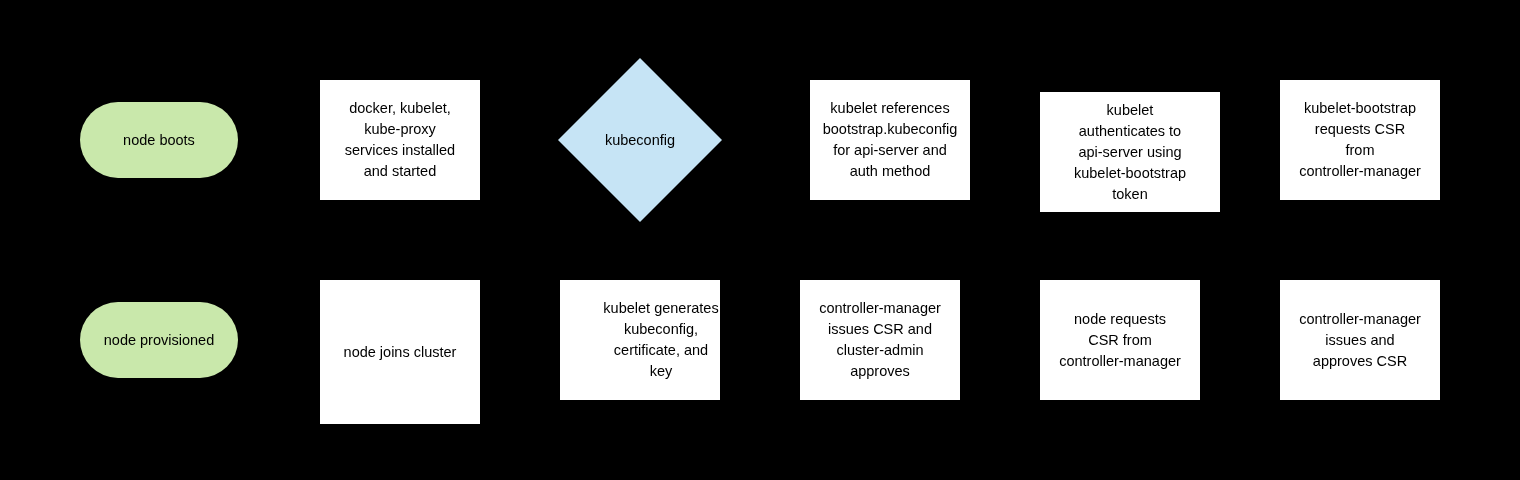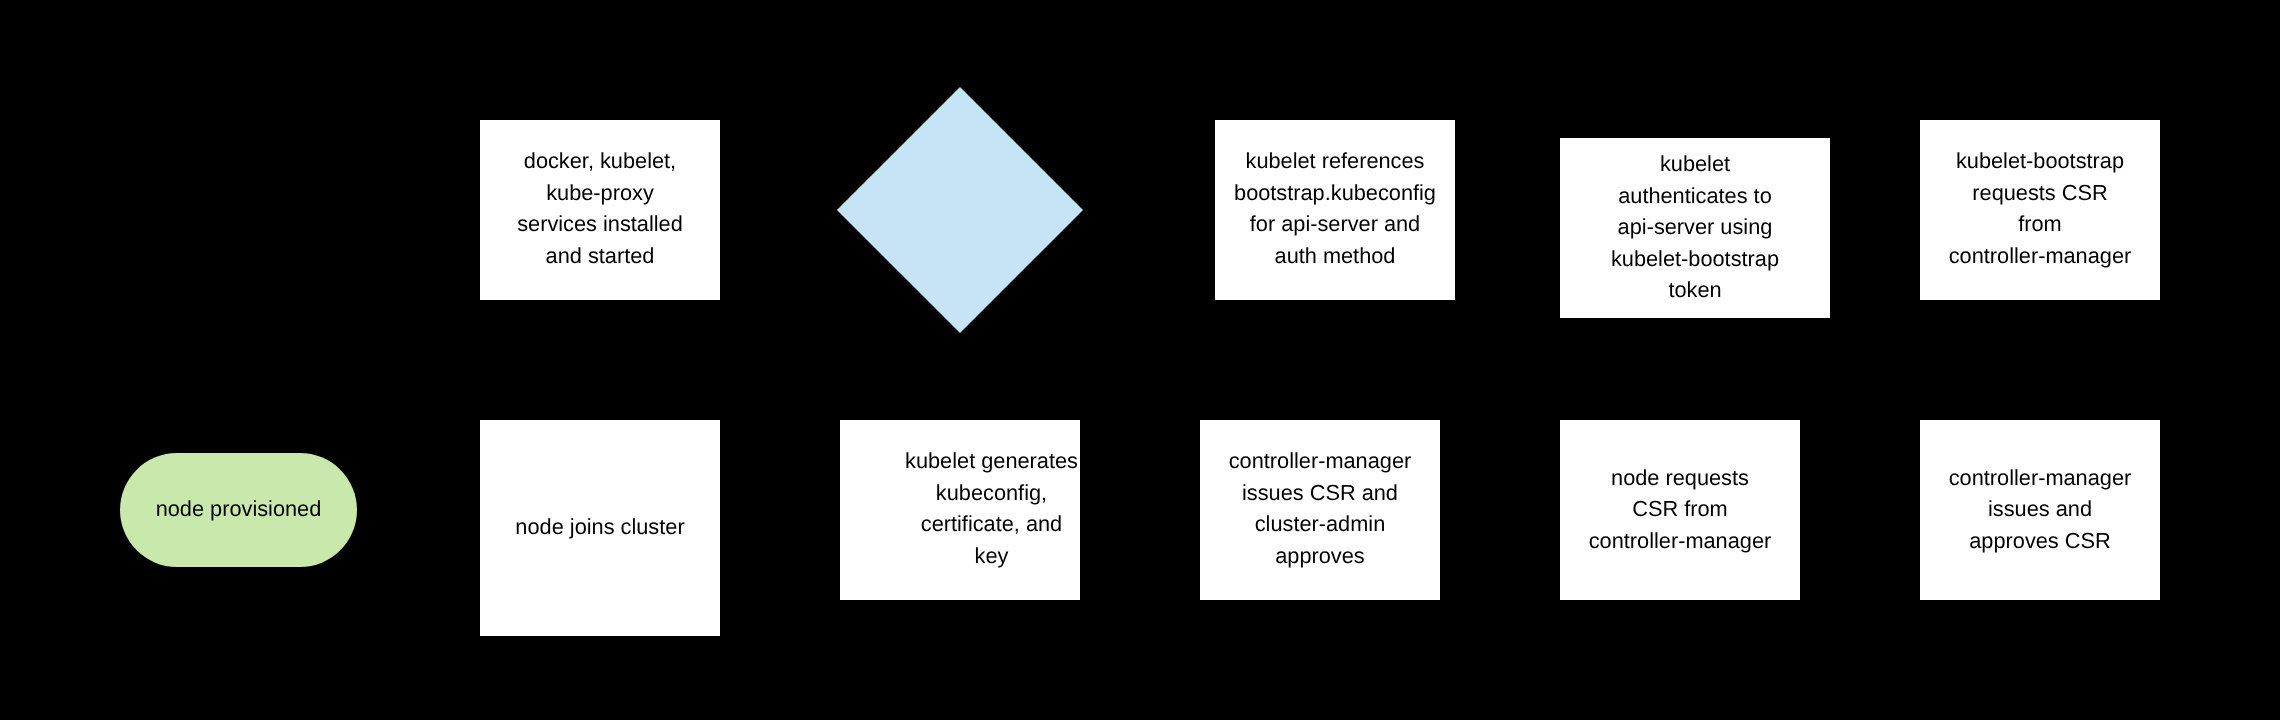--- a/index.html
+++ b/index.html
@@ -51,29 +51,35 @@
   .overflow-text {
     white-space: pre;
     overflow: visible;
   }
 </style>
 </head>
 <body>
 
 <div id="canvas">
 
+  <div class="node terminator" style="left:80px; top:102px; width:158px; height:76px;">
+    <span class="node-text">node boots</span>
+  </div>
 
   <div class="node process" style="left:320px; top:80px; width:160px; height:120px;">
     <span class="node-text">docker, kubelet,
 kube-proxy
 services installed
 and started</span>
   </div>
 
   <div class="diamond-shape" style="left:599px; top:58px; width:82px; height:82px; transform-origin:center; width:116px; height:116px; left:582px; top:82px;"></div>
+  <div class="node decision-label" style="left:562px; top:82px; width:156px; height:116px;">
+    <span class="node-text">kubeconfig</span>
+  </div>
 
   <div class="node process" style="left:800px; top:80px; width:160px; height:120px;margin-left:10px;">
     <span class="node-text overflow-text">kubelet references
 bootstrap.kubeconfig
 for api-server and
 auth method</span>
   </div>
 
   <div class="node process" style="left:1040px; top:92px; width:180px; height:120px;">
     <span class="node-text">kubelet

